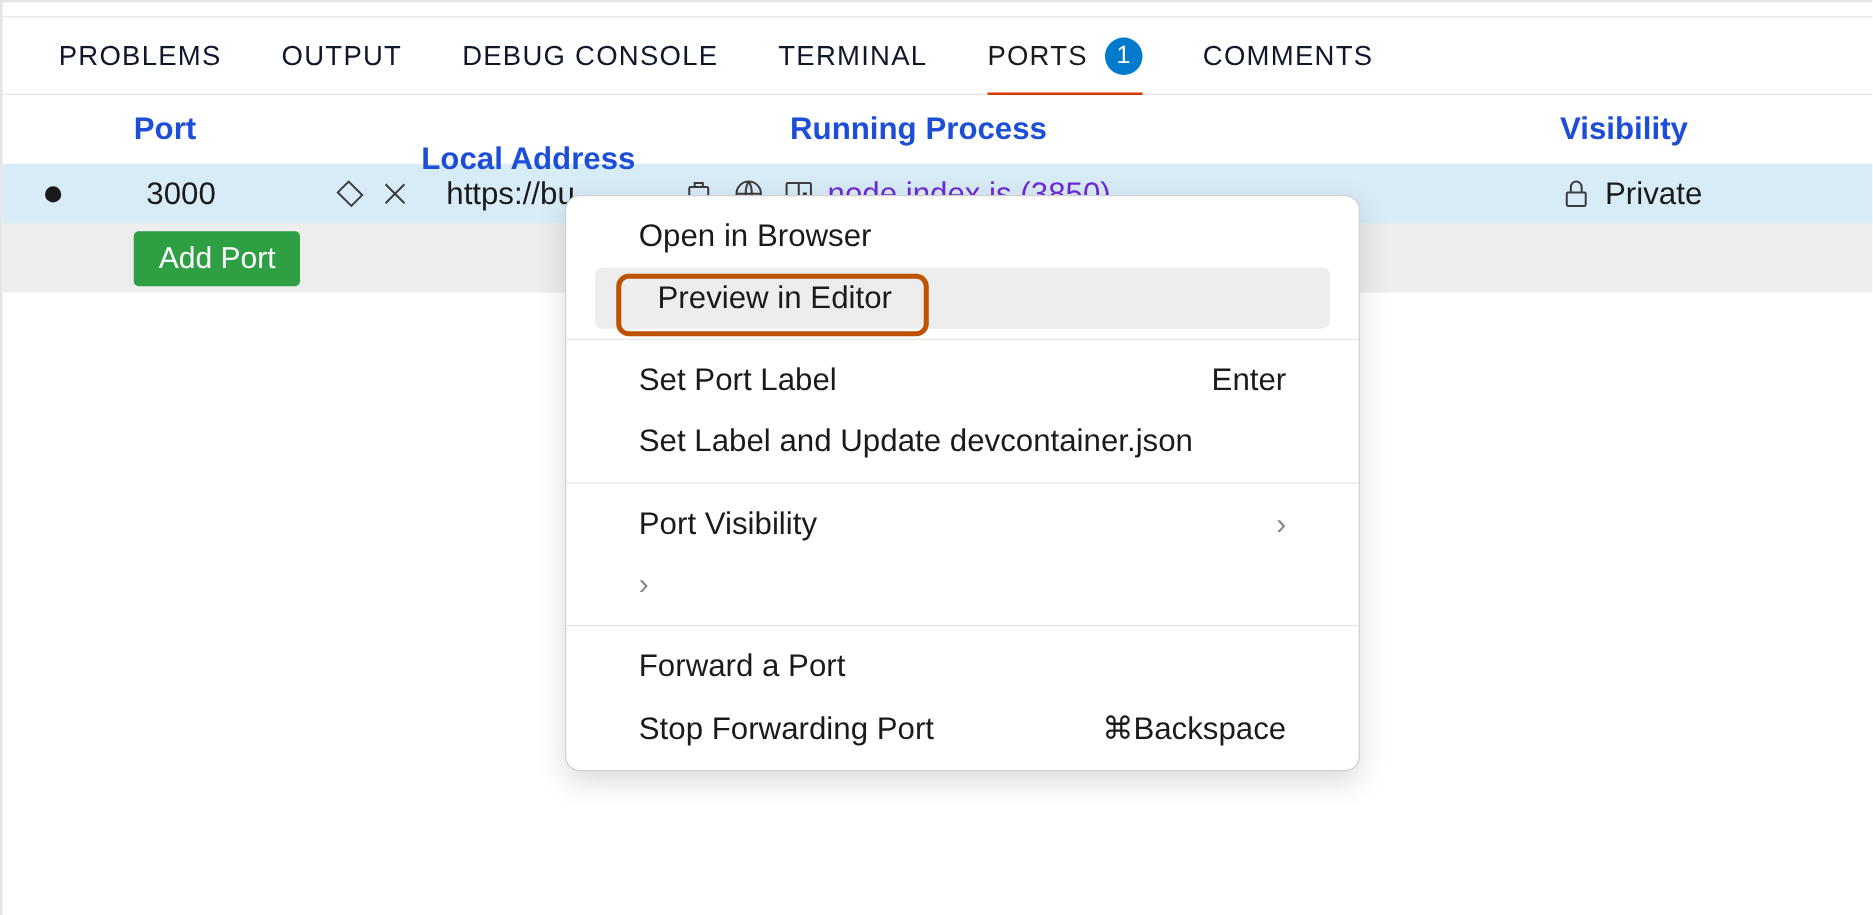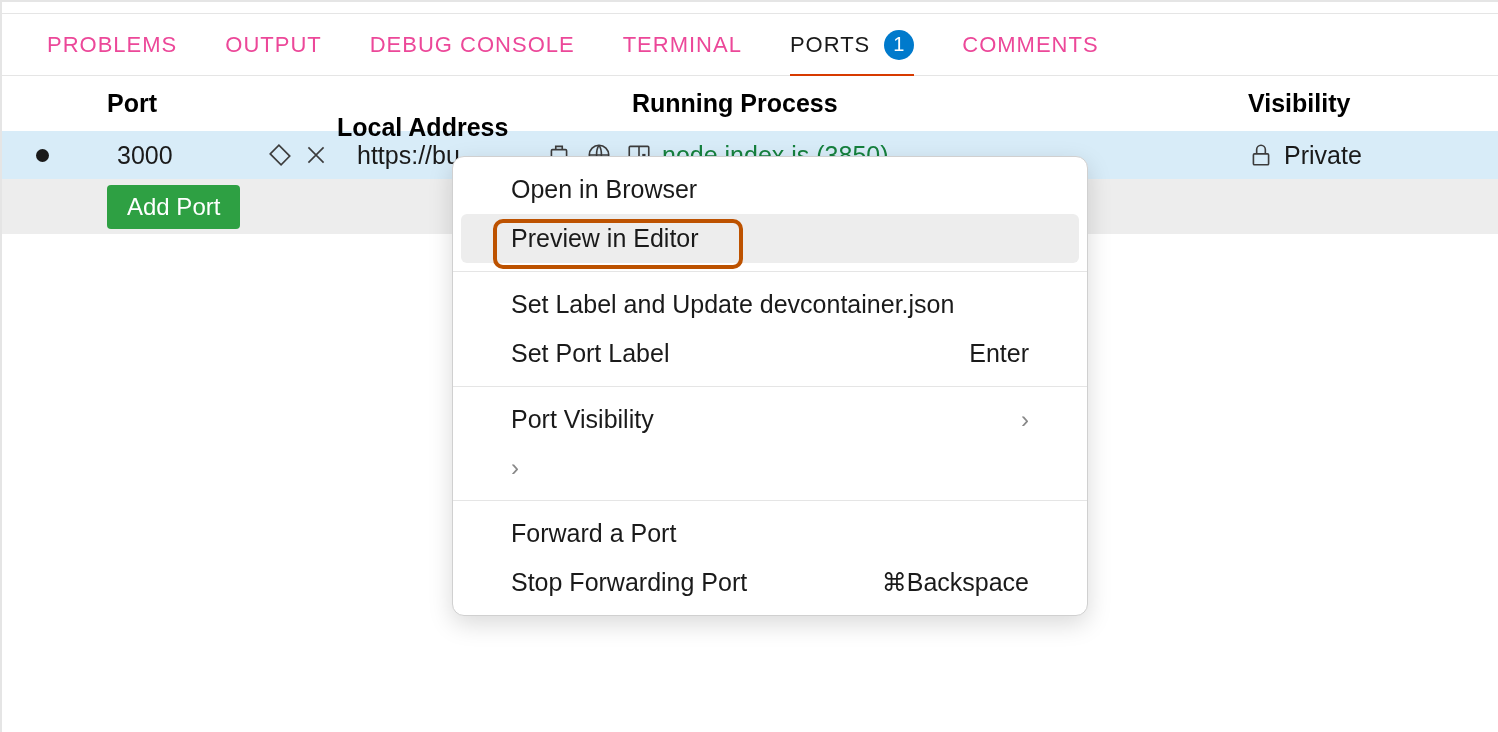--- a/index.html
+++ b/index.html
@@ -34,21 +34,21 @@
       align-items: center;
       gap: 48px;
       padding: 0 45px;
       height: 62px;
       border-bottom: 1px solid #e5e5e5;
     }
     
     .tab {
       font-size: 22px;
       letter-spacing: 1px;
-      color: #ec4899;
+      color: #0f172a;
       cursor: pointer;
       display: flex;
       align-items: center;
       gap: 14px;
       height: 100%;
       position: relative;
     }
     
     .tab.active {
       color: #1a1a1a;
@@ -78,21 +78,21 @@
       font-weight: 500;
     }
     
     .table-header {
       display: flex;
       align-items: center;
       height: 55px;
       padding: 0 20px;
       font-size: 25px;
       font-weight: 700;
-      color: #000000;
+      color: #1d4ed8;
     }
     
     .col-indicator { width: 40px; }
     .col-port { width: 275px; padding-left: 45px; }
     .col-local { width: 295px; margin-top: 48px; }
     .col-running { flex: 1; }
     .col-visibility { width: 230px; }
     
     .table-row {
       display: flex;
@@ -147,21 +147,21 @@
     }
     
     .local-icons {
       display: flex;
       gap: 14px;
       margin-left: auto;
     }
     
     .running-cell {
       flex: 1;
-      color: #15803d;
+      color: #6d28d9;
       white-space: nowrap;
       overflow: hidden;
       text-decoration: underline;
     }
     
     .visibility-cell {
       width: 230px;
       display: flex;
       align-items: center;
       gap: 10px;
@@ -211,21 +211,21 @@
       font-size: 25px;
       color: #1a1a1a;
       cursor: pointer;
       display: flex;
       align-items: center;
       justify-content: space-between;
     }
     
     .menu-item.highlighted {
       background: #ededed;
-      margin: 0 8px;
+      margin: 0 23px;
       border-radius: 6px;
       padding: 10px 50px 10px 50px;
     }
     
     .menu-item-highlight-box {
       position: absolute;
       top: 62px;
       left: 40px;
       width: 250px;
       height: 50px;
@@ -329,26 +329,26 @@
     <span>Open in Browser</span>
   </div>
   <div class="menu-item highlighted">
     <span>Preview in Editor</span>
   </div>
   <div class="menu-item-highlight-box"></div>
 
   <div class="menu-divider"></div>
 
   <div class="menu-item">
-    <span>Set Label and Update devcontainer.json</span>
-  </div>
-  <div class="menu-item">
     <span>Set Port Label</span>
     <span class="menu-shortcut">Enter</span>
   </div>
+  <div class="menu-item">
+    <span>Set Label and Update devcontainer.json</span>
+  </div>
 
   <div class="menu-divider"></div>
 
   <div class="menu-item">
     <span>Port Visibility</span>
     <span class="chevron">›</span>
   </div>
   <div class="menu-item">
     <span class="chevron">›</span>
   </div>

